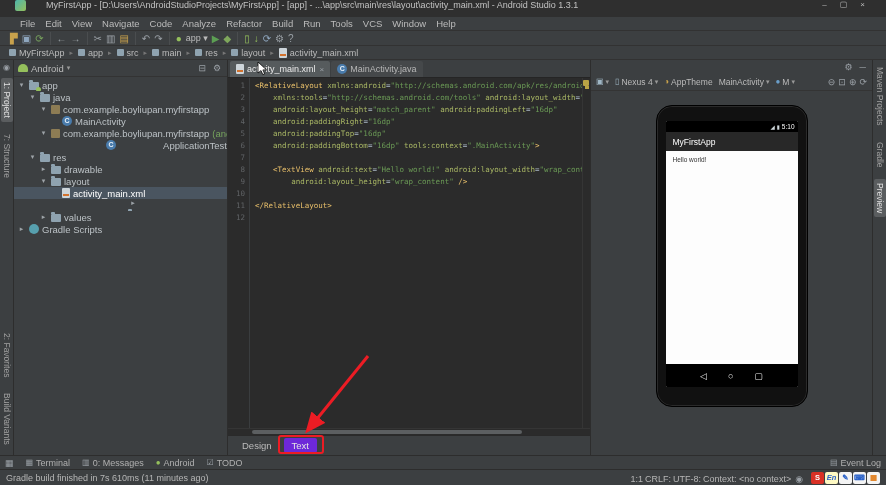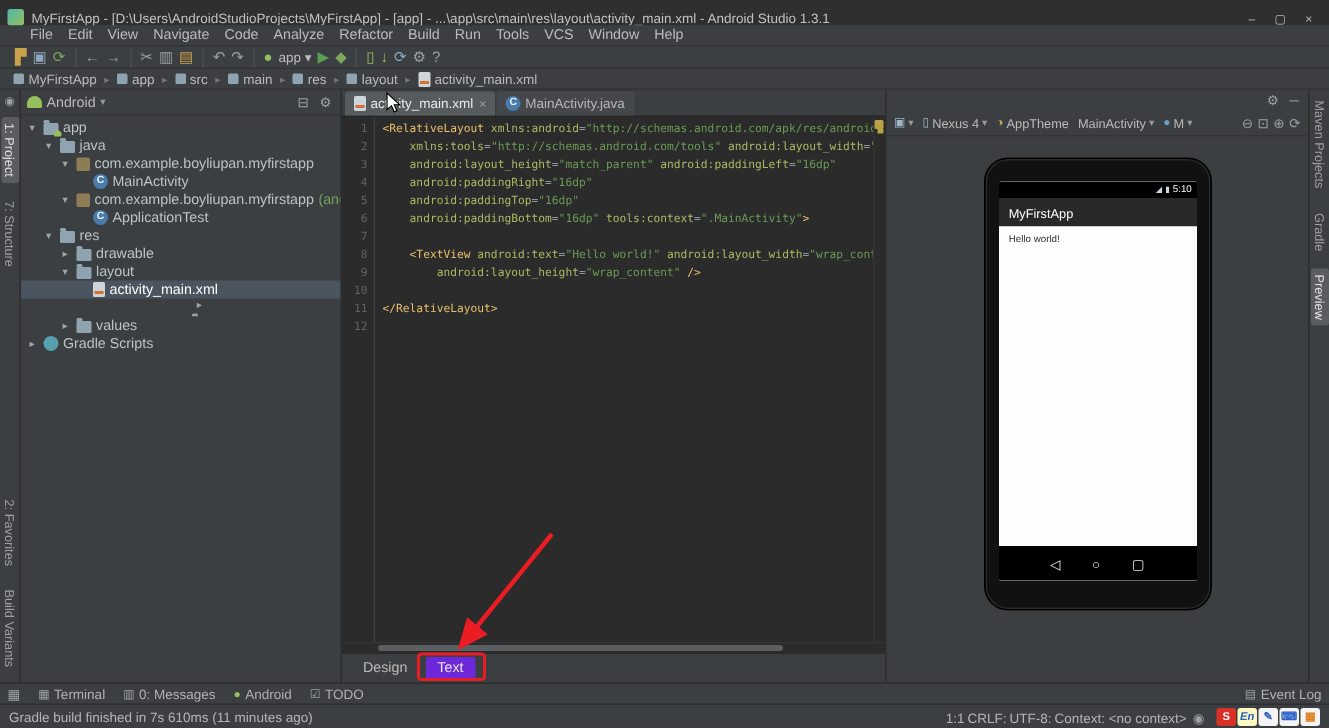--- a/index.html
+++ b/index.html
@@ -1,21 +1,21 @@
 <!DOCTYPE html>
 <html><head>
 <meta charset="utf-8">
 <style>
 *{margin:0;padding:0;box-sizing:border-box}
 html,body{width:886px;height:485px}
 body{background:#3c3f41;font-family:"Liberation Sans",sans-serif;overflow:hidden;position:relative}
 .app{width:100%;height:100%;display:flex;flex-direction:column;overflow:hidden}
 
 
-.titlebar{height:17px;background:#2f2f2f;display:flex;align-items:flex-end;gap:5px;padding:0 5px;flex:none}
+.titlebar{height:17px;background:#2f2f2f;display:flex;align-items:flex-start;gap:20px;padding:0 15px;flex:none}
 .as-logo{width:11px;height:11px;border-radius:2px;background:linear-gradient(135deg,#4db6ac,#95c05c);flex:none}
 .title-text{font-size:9px;color:#c2c2c2;white-space:nowrap;overflow:hidden}
 .win-controls{margin-left:auto;display:flex;gap:2px}
 .win-btn{width:17px;text-align:center;font-size:8px;color:#bbb}
 
 
 .menubar{height:14px;background:#3c3f41;display:flex;align-items:center;padding-left:15px;flex:none;border-bottom:1px solid #323232}
 .menu-item{font-size:9.5px;color:#bbb;padding:0 5px}
 .toolbar{height:15px;background:#3c3f41;display:flex;align-items:center;padding-left:4px;flex:none;border-bottom:1px solid #323232}
 .tb-group{display:flex;align-items:center;gap:4px;padding:0 6px;border-right:1px solid #4a4d4f;height:13px}
@@ -262,21 +262,21 @@
             <span class="tw-arrow"></span>
             <span class="ic ic-cls">C</span>
             <span class="tree-label">MainActivity</span>
           </div>
           <div class="tree-row" style="padding-left: 25px;">
             <span class="tw-arrow">▾</span>
             <span class="ic ic-pkg"></span>
             <span class="tree-label">com.example.boyliupan.myfirstapp</span>
             <span class="suffix"> (androidTest)</span>
           </div>
-          <div class="tree-row" style="padding-left: 36px;">
+          <div class="tree-row" style="padding-left: 36px; justify-content: space-between;">
             <span class="tw-arrow"></span>
             <span class="ic ic-cls">C</span>
             <span class="tree-label">ApplicationTest</span>
           </div>
           <div class="tree-row" style="padding-left: 14px;">
             <span class="tw-arrow">▾</span>
             <span class="ic ic-folder"></span>
             <span class="tree-label">res</span>
           </div>
           <div class="tree-row" style="padding-left: 25px;">

